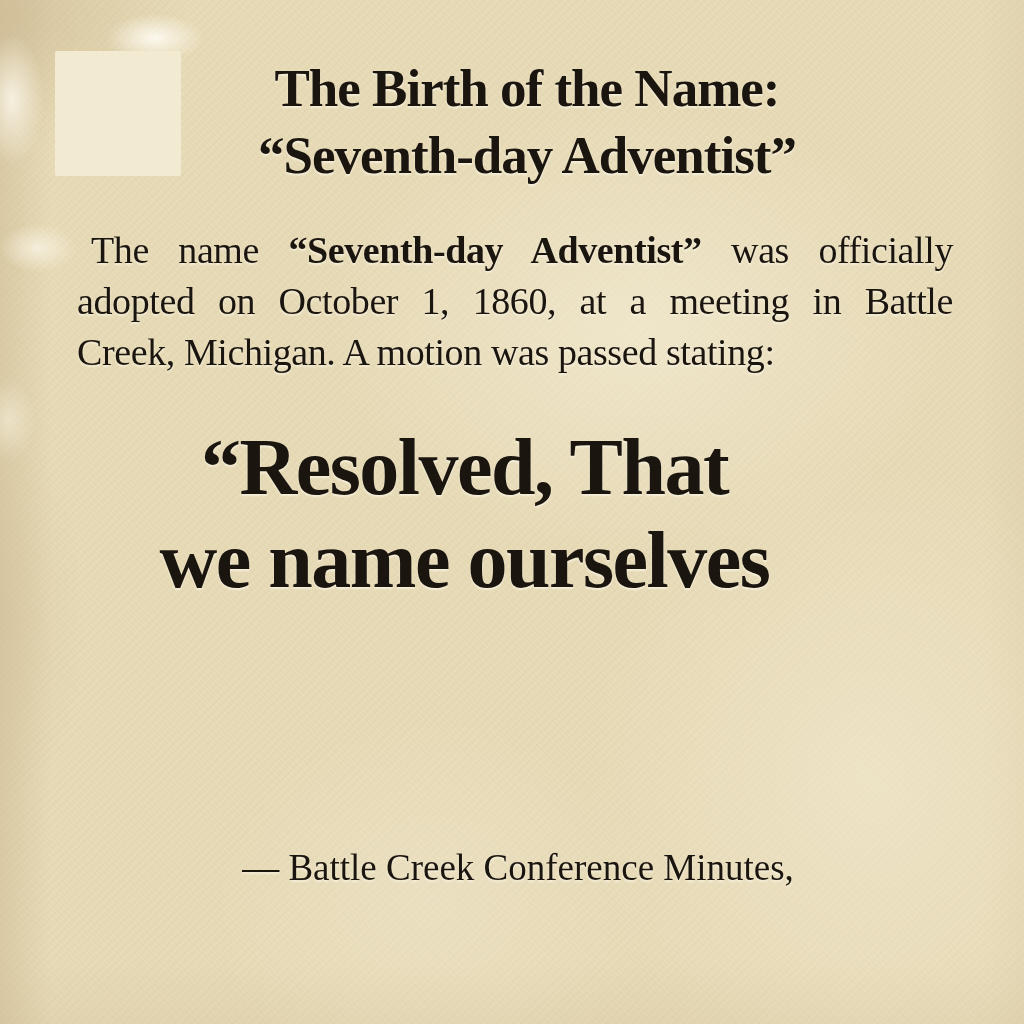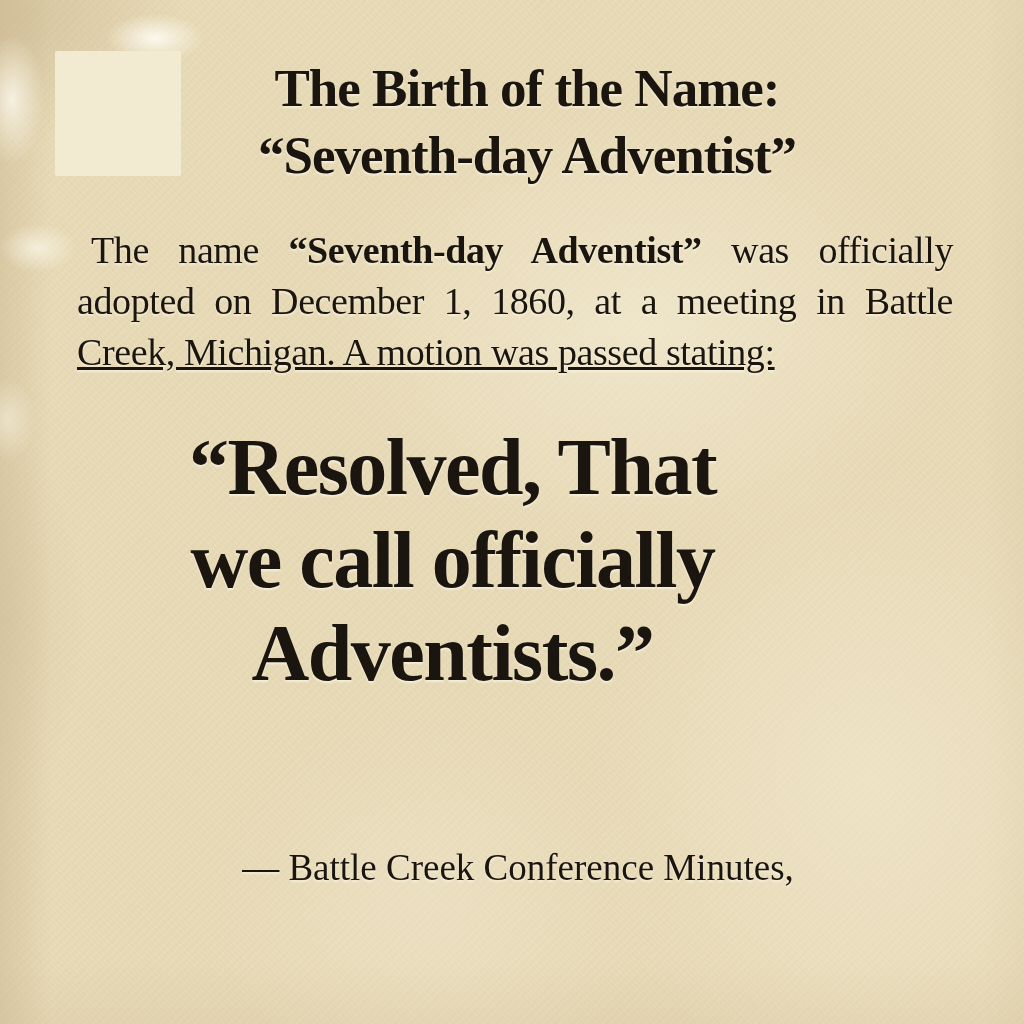--- a/index.html
+++ b/index.html
@@ -70,27 +70,26 @@
     letter-spacing: -0.4px;
   }
   .intro .jline {
     text-align: justify;
     text-align-last: justify;
   }
   .intro .first { text-indent: 14px; }
   .intro .last {
     text-align: right;
     text-align-last: left;
-    text-decoration: underline;
   }
   .intro b { font-weight: 700; }
   .quote {
     position: absolute;
     top: 421px;
-    left: 0;
+    left: 12px;
     width: 905px;
     margin: 0;
     text-align: center;
     font-size: 80px;
     font-weight: 700;
     line-height: 93px;
     letter-spacing: -1.5px;
   }
   .quote .line { display: block; }
   .attribution {
@@ -112,27 +111,26 @@
 
   <div class="erased-patch"></div>
 
   <h1 class="title txt">
     <span class="line">The Birth of the Name:</span>
     <span class="line">“Seventh-day Adventist”</span>
   </h1>
 
   <div class="intro txt">
     <div class="jline first"><span>The name </span><b>“Seventh-day Adventist”</b><span> was officially</span></div>
-    <div class="jline">adopted on December 1, 1860, at a meeting in Battle</div>
+    <div class="jline">adopted on October 1, 1860, at a meeting in Battle</div>
     <div class="jline last">Creek, Michigan. A motion was passed stating:</div>
   </div>
 
   <div class="quote txt">
     <span class="line">“Resolved, That</span>
-    <span class="line">we call officially</span>
-    <span class="line">Adventists.”</span>
+    <span class="line">we name ourselves</span>
   </div>
 
   <div class="attribution txt">
     <span class="line">— Battle Creek Conference Minutes,</span>
   </div>
 
 </div>
 
 </body></html>

